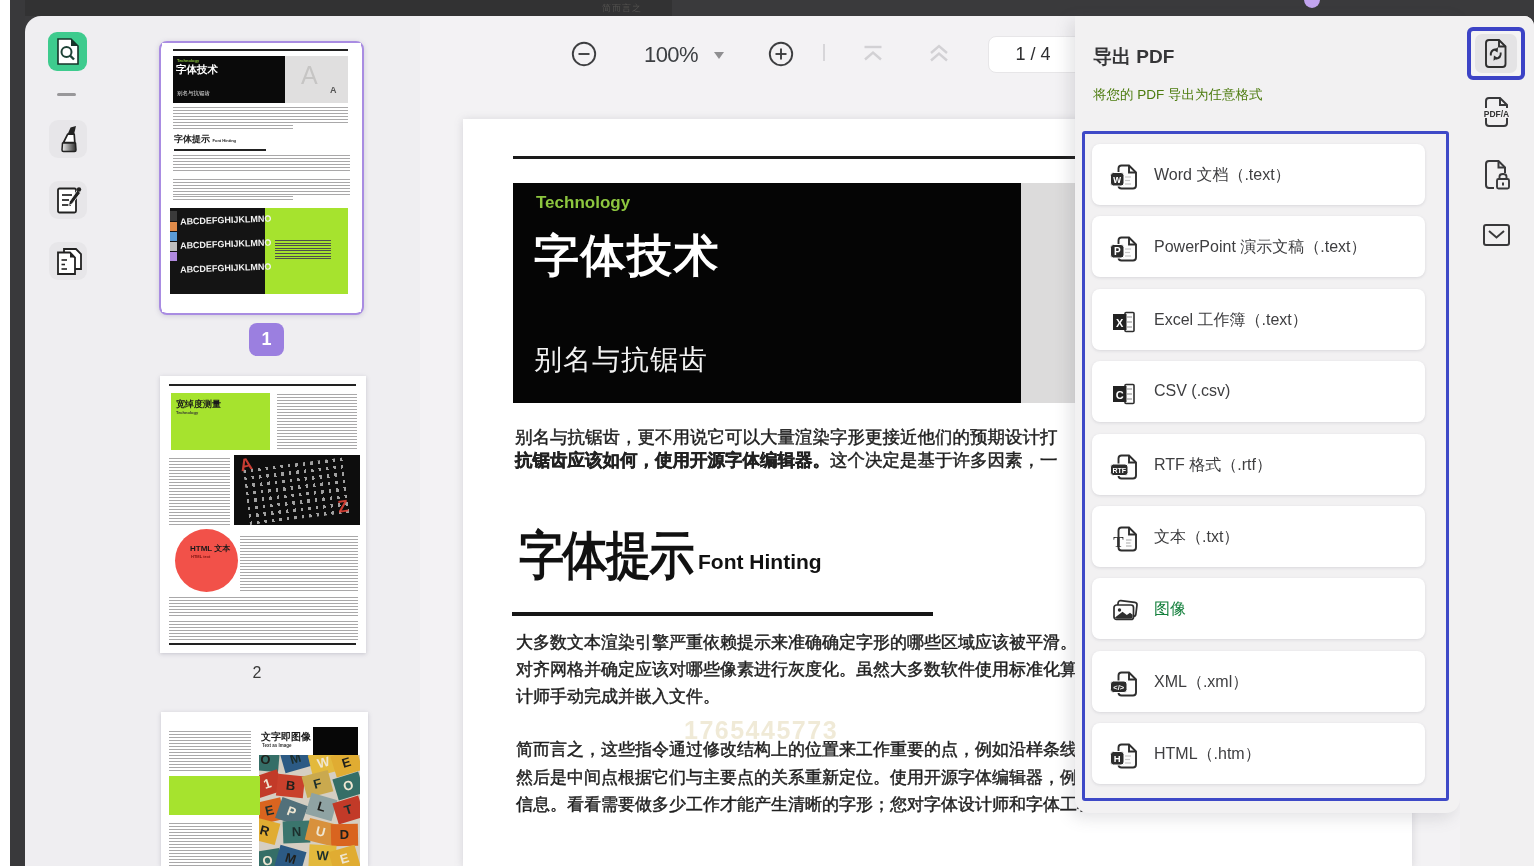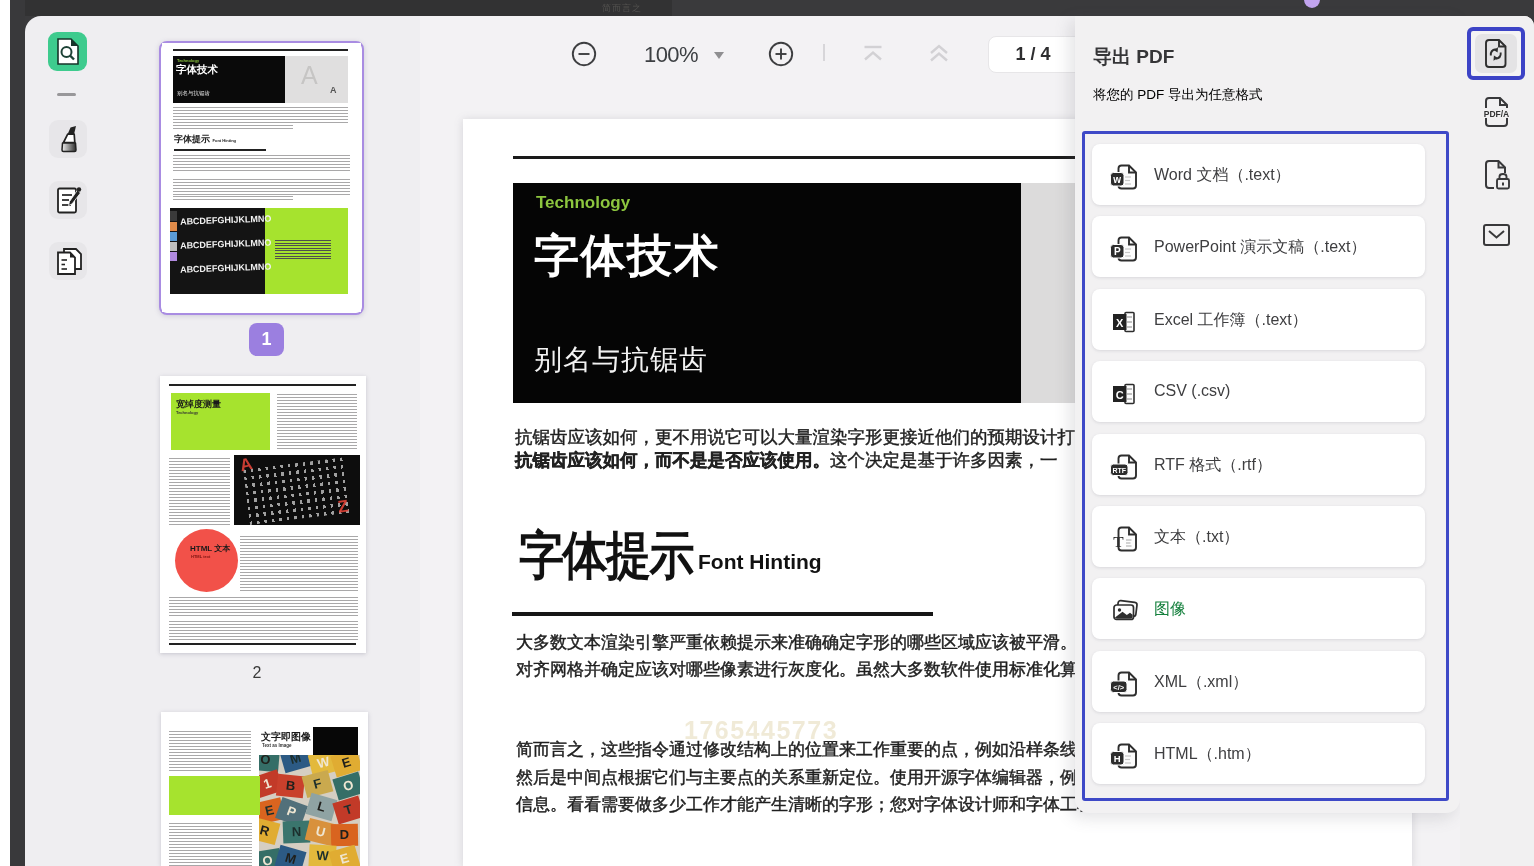--- a/index.html
+++ b/index.html
@@ -35,32 +35,33 @@
 
     <div class="abs" style="left:50px;top:64px;width:508px;height:220px;background:#050505;"></div>
     <div class="abs" style="left:558px;top:64px;width:150px;height:220px;background:#dcdbdb;"></div>
     <div class="abs" style="left:73px;top:74px;font-size:17px;font-weight:700;color:#8dc63f;">Technology</div>
     <div class="abs" style="left:71px;top:107px;font-size:45px;font-weight:800;color:#ffffff;letter-spacing:1.5px;">字体技术</div>
     <div class="abs" style="left:71px;top:222px;font-size:28px;font-weight:400;color:#f2f2f2;letter-spacing:1px;">别名与抗锯齿</div>
 
     <div class="abs" style="left:221px;top:597px;font-size:25px;font-weight:700;color:rgba(230,220,188,0.6);letter-spacing:1.5px;">1765445773</div>
 
     <div class="abs" style="left:52px;top:307px;width:568px;font-size:17.5px;line-height:23px;color:#1e1e1e;font-weight:500;white-space:nowrap;-webkit-text-stroke:0.45px #222;">
-      <div>抗锯齿应该如何，更不用说它可以大量渲染字形更接近他们的预期设计打</div>
-      <div><b>抗锯齿应该如何，而不是是否应该使用。</b>这个决定是基于许多因素，一</div>
+      <div>别名与抗锯齿，更不用说它可以大量渲染字形更接近他们的预期设计打</div>
+      <div><b>抗锯齿应该如何，使用开源字体编辑器。</b>这个决定是基于许多因素，一</div>
     </div>
 
     <div class="abs" style="left:56px;top:406px;font-size:45px;font-weight:800;color:#111;line-height:54px;letter-spacing:-1.5px;transform:scaleY(1.15);transform-origin:0 0;">字体提示</div>
     <div class="abs" style="left:235px;top:431px;font-size:21px;font-weight:800;color:#111;letter-spacing:0px;">Font Hinting</div>
 
     <div class="abs" style="left:49px;top:493px;width:421px;height:4px;background:#161616;"></div>
 
     <div class="abs" style="left:53px;top:510px;width:568px;font-size:17px;line-height:27px;color:#1e1e1e;font-weight:500;white-space:nowrap;-webkit-text-stroke:0.45px #222;">
       <div>大多数文本渲染引擎严重依赖提示来准确确定字形的哪些区域应该被平滑。字体提示</div>
       <div>对齐网格并确定应该对哪些像素进行灰度化。虽然大多数软件使用标准化算法提供自</div>
+      <div>计师手动完成并嵌入文件。</div>
     </div>
 
     <div class="abs" style="left:53px;top:617px;width:568px;font-size:17px;line-height:27.5px;color:#1e1e1e;font-weight:500;white-space:nowrap;-webkit-text-stroke:0.45px #222;">
       <div>简而言之，这些指令通过修改结构上的位置来工作重要的点，例如沿样条线或在茎干</div>
       <div>然后是中间点根据它们与主要点的关系重新定位。使用开源字体编辑器，例如 Font</div>
       <div>信息。看看需要做多少工作才能产生清晰的字形；您对字体设计师和字体工程师的能</div>
     </div>
   </div>
 
   <svg class="abs" style="left:571px;top:41px;" width="26" height="26" viewBox="0 0 26 26">
@@ -79,21 +80,21 @@
   <div class="abs" style="left:823px;top:44px;width:2px;height:17px;background:#d7d6d9;"></div>
   <svg class="abs" style="left:863px;top:45px;" width="20" height="17" viewBox="0 0 20 17">
     <line x1="1.5" y1="2" x2="18.5" y2="2" stroke="#d2d1d4" stroke-width="2.4"></line>
     <path d="M2 14.5 L10 7.5 L18 14.5" fill="none" stroke="#d2d1d4" stroke-width="2.4"></path>
   </svg>
   <svg class="abs" style="left:929px;top:44px;" width="20" height="19" viewBox="0 0 20 19">
     <path d="M2 9 L10 2 L18 9" fill="none" stroke="#d2d1d4" stroke-width="2.4"></path>
     <path d="M2 16.5 L10 9.5 L18 16.5" fill="none" stroke="#d2d1d4" stroke-width="2.4"></path>
   </svg>
   <div class="abs" style="left:988px;top:36px;width:106px;height:37px;background:#fff;border:1px solid #e7e6e8;border-radius:8px;"></div>
-  <div class="abs" style="left:988px;top:44px;width:90px;text-align:center;font-size:18px;color:#2e2e30;font-weight:bold;">1 / 4</div>
+  <div class="abs" style="left:988px;top:44px;width:90px;text-align:center;font-size:18px;color:#2e2e30;">1 / 4</div>
 
   <div class="abs" style="left:159px;top:41px;width:205px;height:274px;background:#fff;border:2px solid #a98ce2;border-radius:8px;box-shadow:0 1px 5px rgba(130,120,160,0.3);"></div>
   <div class="abs" style="left:162px;top:43px;width:199px;height:269px;overflow:hidden;background:#fff;">
 
     <div class="abs" style="left:11px;top:6px;width:175px;height:1.6px;background:#222;"></div>
     <div class="abs" style="left:11px;top:13px;width:112px;height:47px;background:#0a0a0a;"></div>
     <div class="abs" style="left:123px;top:13px;width:63px;height:47px;background:#e0dfdf;"></div>
     <div class="abs" style="left:139px;top:18px;font-size:25px;color:#c6c5c4;font-weight:400;">A</div>
     <div class="abs" style="left:168px;top:42px;font-size:9px;color:#555;font-weight:700;">A</div>
     <div class="abs" style="left:15px;top:15px;font-size:4px;color:#8dc63f;font-weight:700;">Technology</div>
@@ -220,21 +221,21 @@
     <path d="M8 5 V2 H20 L25 7 V22 H19" fill="#fff" stroke="#222" stroke-width="1.8"></path>
     <path d="M2 5.5 H14 L19 10.5 V27 H2 Z" fill="#fff" stroke="#222" stroke-width="1.8"></path>
     <path d="M14 5.5 L14 10.5 H19 Z" fill="#222"></path>
     <line x1="5.5" y1="13" x2="11" y2="13" stroke="#222" stroke-width="1.6"></line>
     <line x1="5.5" y1="17.5" x2="9" y2="17.5" stroke="#222" stroke-width="1.6"></line>
     <line x1="5.5" y1="22" x2="11" y2="22" stroke="#222" stroke-width="1.6"></line>
   </svg>
 
   <div class="abs" style="left:1075px;top:16px;width:385px;height:797px;background:#f2f1f2;border-radius:0 0 14px 14px;box-shadow:-5px 5px 16px rgba(100,100,110,0.18);"></div>
   <div class="abs" style="left:1093px;top:44px;font-size:19px;font-weight:700;color:#363638;">导出 PDF</div>
-  <div class="abs" style="left:1093px;top:86px;font-size:13.5px;color:#000000;">将您的 PDF 导出为任意格式</div>
+  <div class="abs" style="left:1093px;top:86px;font-size:13.5px;color:#4d7c0f;">将您的 PDF 导出为任意格式</div>
   <div class="abs" style="left:1082px;top:131px;width:367px;height:670px;border:3px solid #3e49c7;border-radius:3px;"></div>
   <div class="abs" style="left:1092px;top:144px;width:333px;height:61px;background:#fff;border-radius:8px;box-shadow:0 1px 3px rgba(140,140,150,0.25);"></div>
   <svg class="abs" style="left:1110px;top:163px;" width="28" height="28" viewBox="0 0 28 28">
       <path d="M11.5 2.5 H19 L26 9.5 V22.5 Q26 25.5 23 25.5 H11.5 Q8.5 25.5 8.5 22.5 V5.5 Q8.5 2.5 11.5 2.5 Z" fill="#fdfdfd" stroke="#2e2e2e" stroke-width="1.9"></path>
       <path d="M19 2.5 V9.5 H26" fill="none" stroke="#2e2e2e" stroke-width="1.9"></path>
       <line x1="15" y1="14" x2="21" y2="14" stroke="#c9c9c9" stroke-width="1.2"></line>
       <line x1="15" y1="17.5" x2="20" y2="17.5" stroke="#c9c9c9" stroke-width="1.2"></line>
       <line x1="15" y1="21" x2="21" y2="21" stroke="#c9c9c9" stroke-width="1.2"></line>
       <rect x="0.5" y="9.5" width="13.5" height="13.5" rx="3" fill="#2c2c2c" stroke="#fdfdfd" stroke-width="1"></rect>
       <text x="7.25" y="19.7" font-family="Liberation Sans" font-size="10" font-weight="bold" fill="#fff" text-anchor="middle">w</text>

